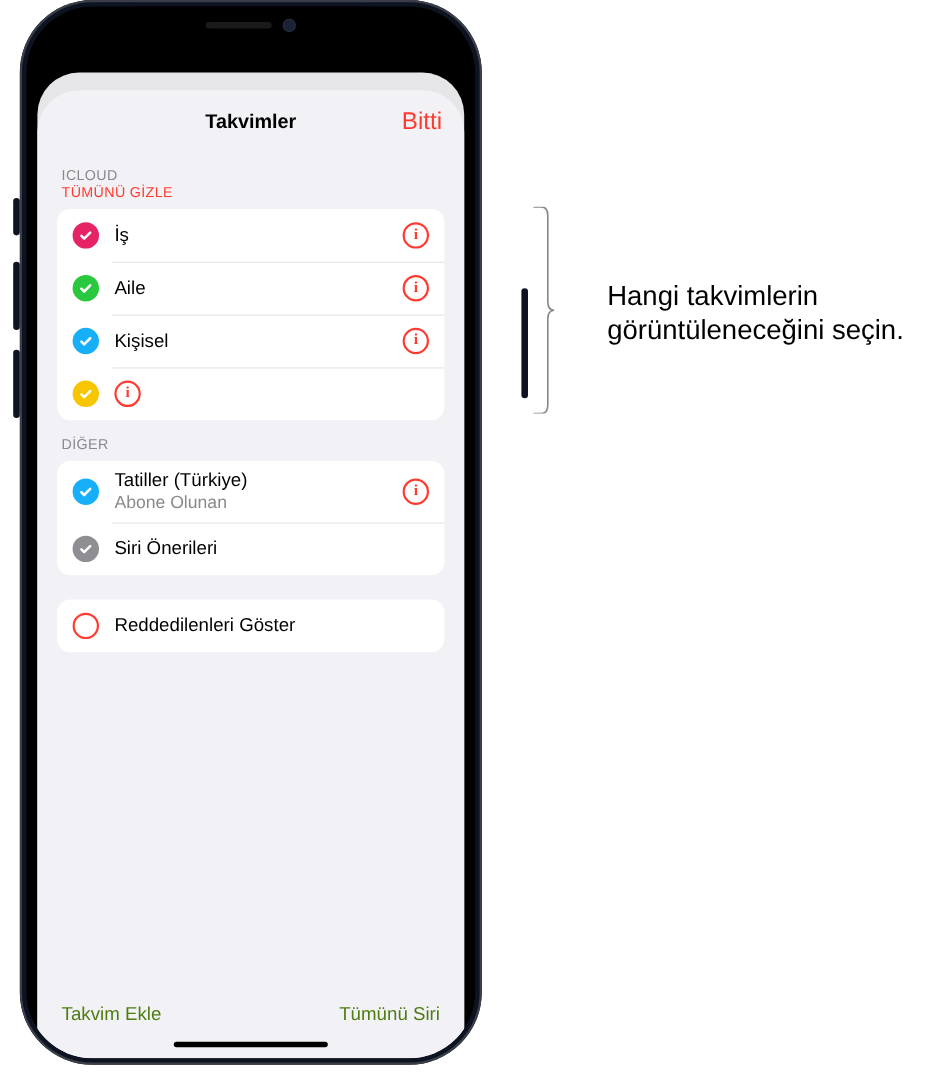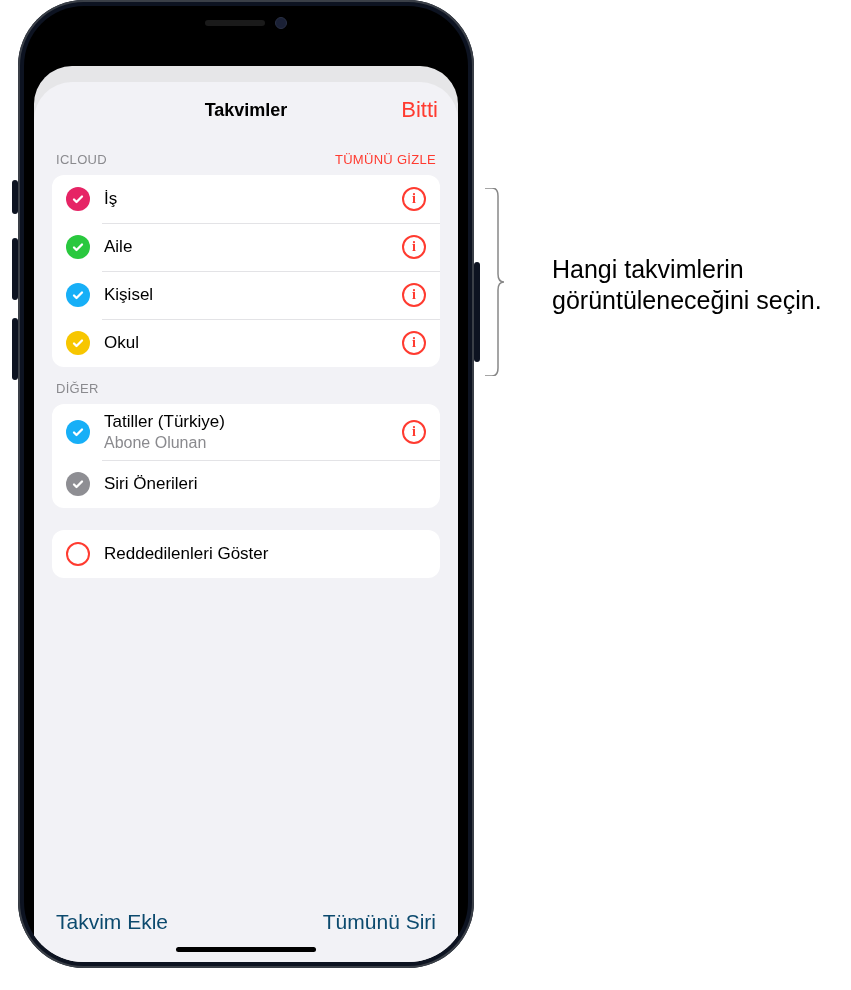--- a/index.html
+++ b/index.html
@@ -13,21 +13,21 @@
     .canvas {
       position: relative;
       width: 851px;
       height: 990px;
     }
     
     .phone-frame {
       position: absolute;
       left: 18px;
       top: 0;
-      width: 456px;
+      width: 420px;
       height: 968px;
       background: #0d1321;
       border-radius: 66px;
       box-shadow: inset 0 0 0 2px #3a3f47;
     }
     .phone-inner {
       position: absolute;
       left: 6px;
       top: 6px;
       right: 6px;
@@ -131,23 +131,24 @@
     }
 
     .modal-body {
       flex: 1;
       padding: 0 18px;
       overflow: hidden;
     }
 
     .section-header {
       display: flex;
-      justify-content: space-between;
+      justify-content: flex-start;
       align-items: baseline;
       padding: 14px 4px 8px 4px;
+      flex-direction: column;
     }
     .section-header .lbl {
       font-size: 13px;
       color: #8a8a8e;
       letter-spacing: 0.3px;
     }
     .section-header .action {
       font-size: 13px;
       color: #ff3b30;
       font-weight: 500;
@@ -213,22 +214,22 @@
     }
 
     .modal-footer {
       height: 70px;
       display:flex;
       justify-content: space-between;
       align-items: center;
       padding: 0 22px 10px 22px;
     }
     .footer-link {
-      color:#0c4a6e;
-      font-size:21px;
+      color:#4d7c0f;
+      font-size:17px;
     }
 
     .home-indicator {
       position:absolute;
       bottom:10px;
       left:50%;
       transform:translateX(-50%);
       width:140px; height:5px;
       background:#000;
       border-radius:3px;
@@ -344,21 +345,20 @@
               <div class="row-label">Kişisel</div>
               <div class="info-btn">i</div>
             </div>
 
             <div class="row">
               <div class="check" style="background:#f7c600">
                 <svg width="14" height="14" viewBox="0 0 14 14">
                     <path d="M3 7.5l2.5 2.5L11 4.5" stroke="#fff" stroke-width="2.3" fill="none" stroke-linecap="round" stroke-linejoin="round"></path>
                   </svg>
               </div>
-              <div class="row-label">Okul</div>
               <div class="info-btn">i</div>
             </div>
           </div>
 
           <div class="section-header">
             <span class="lbl">DİĞER</span>
           </div>
 
           <div class="group">
 

